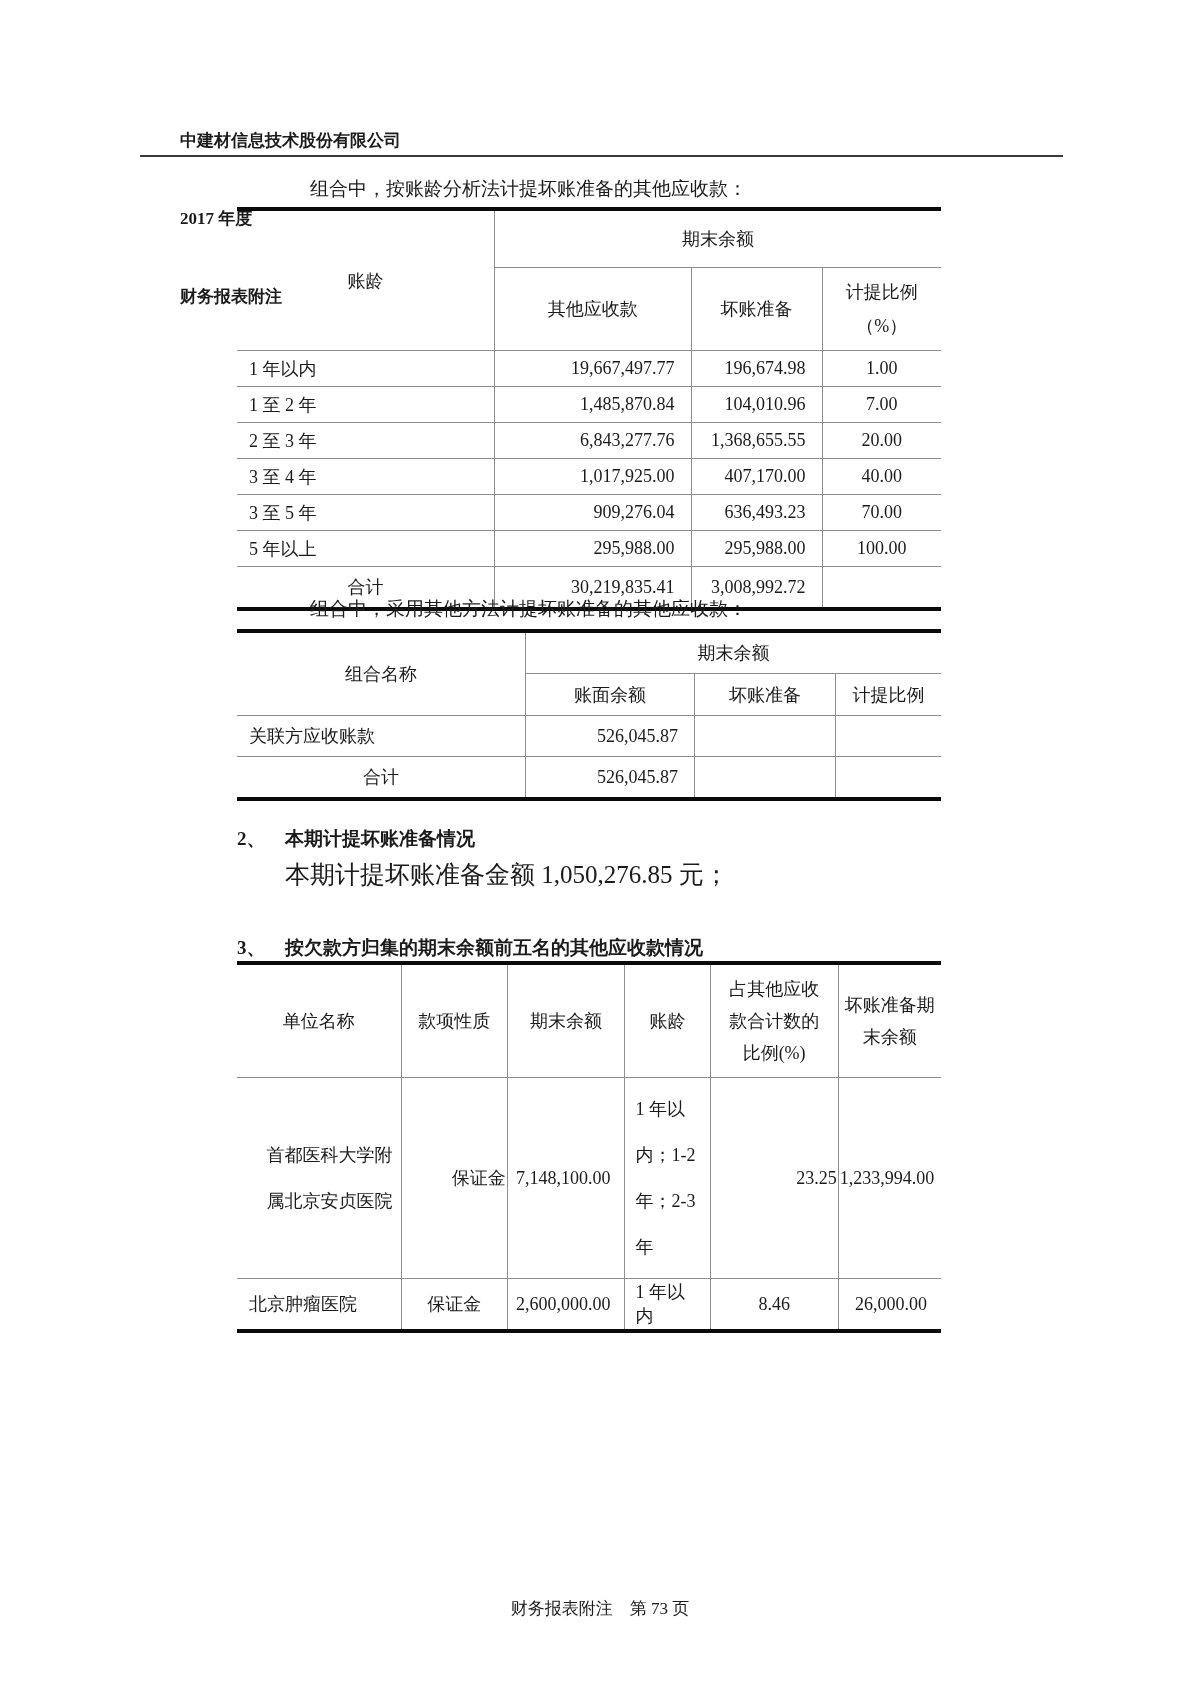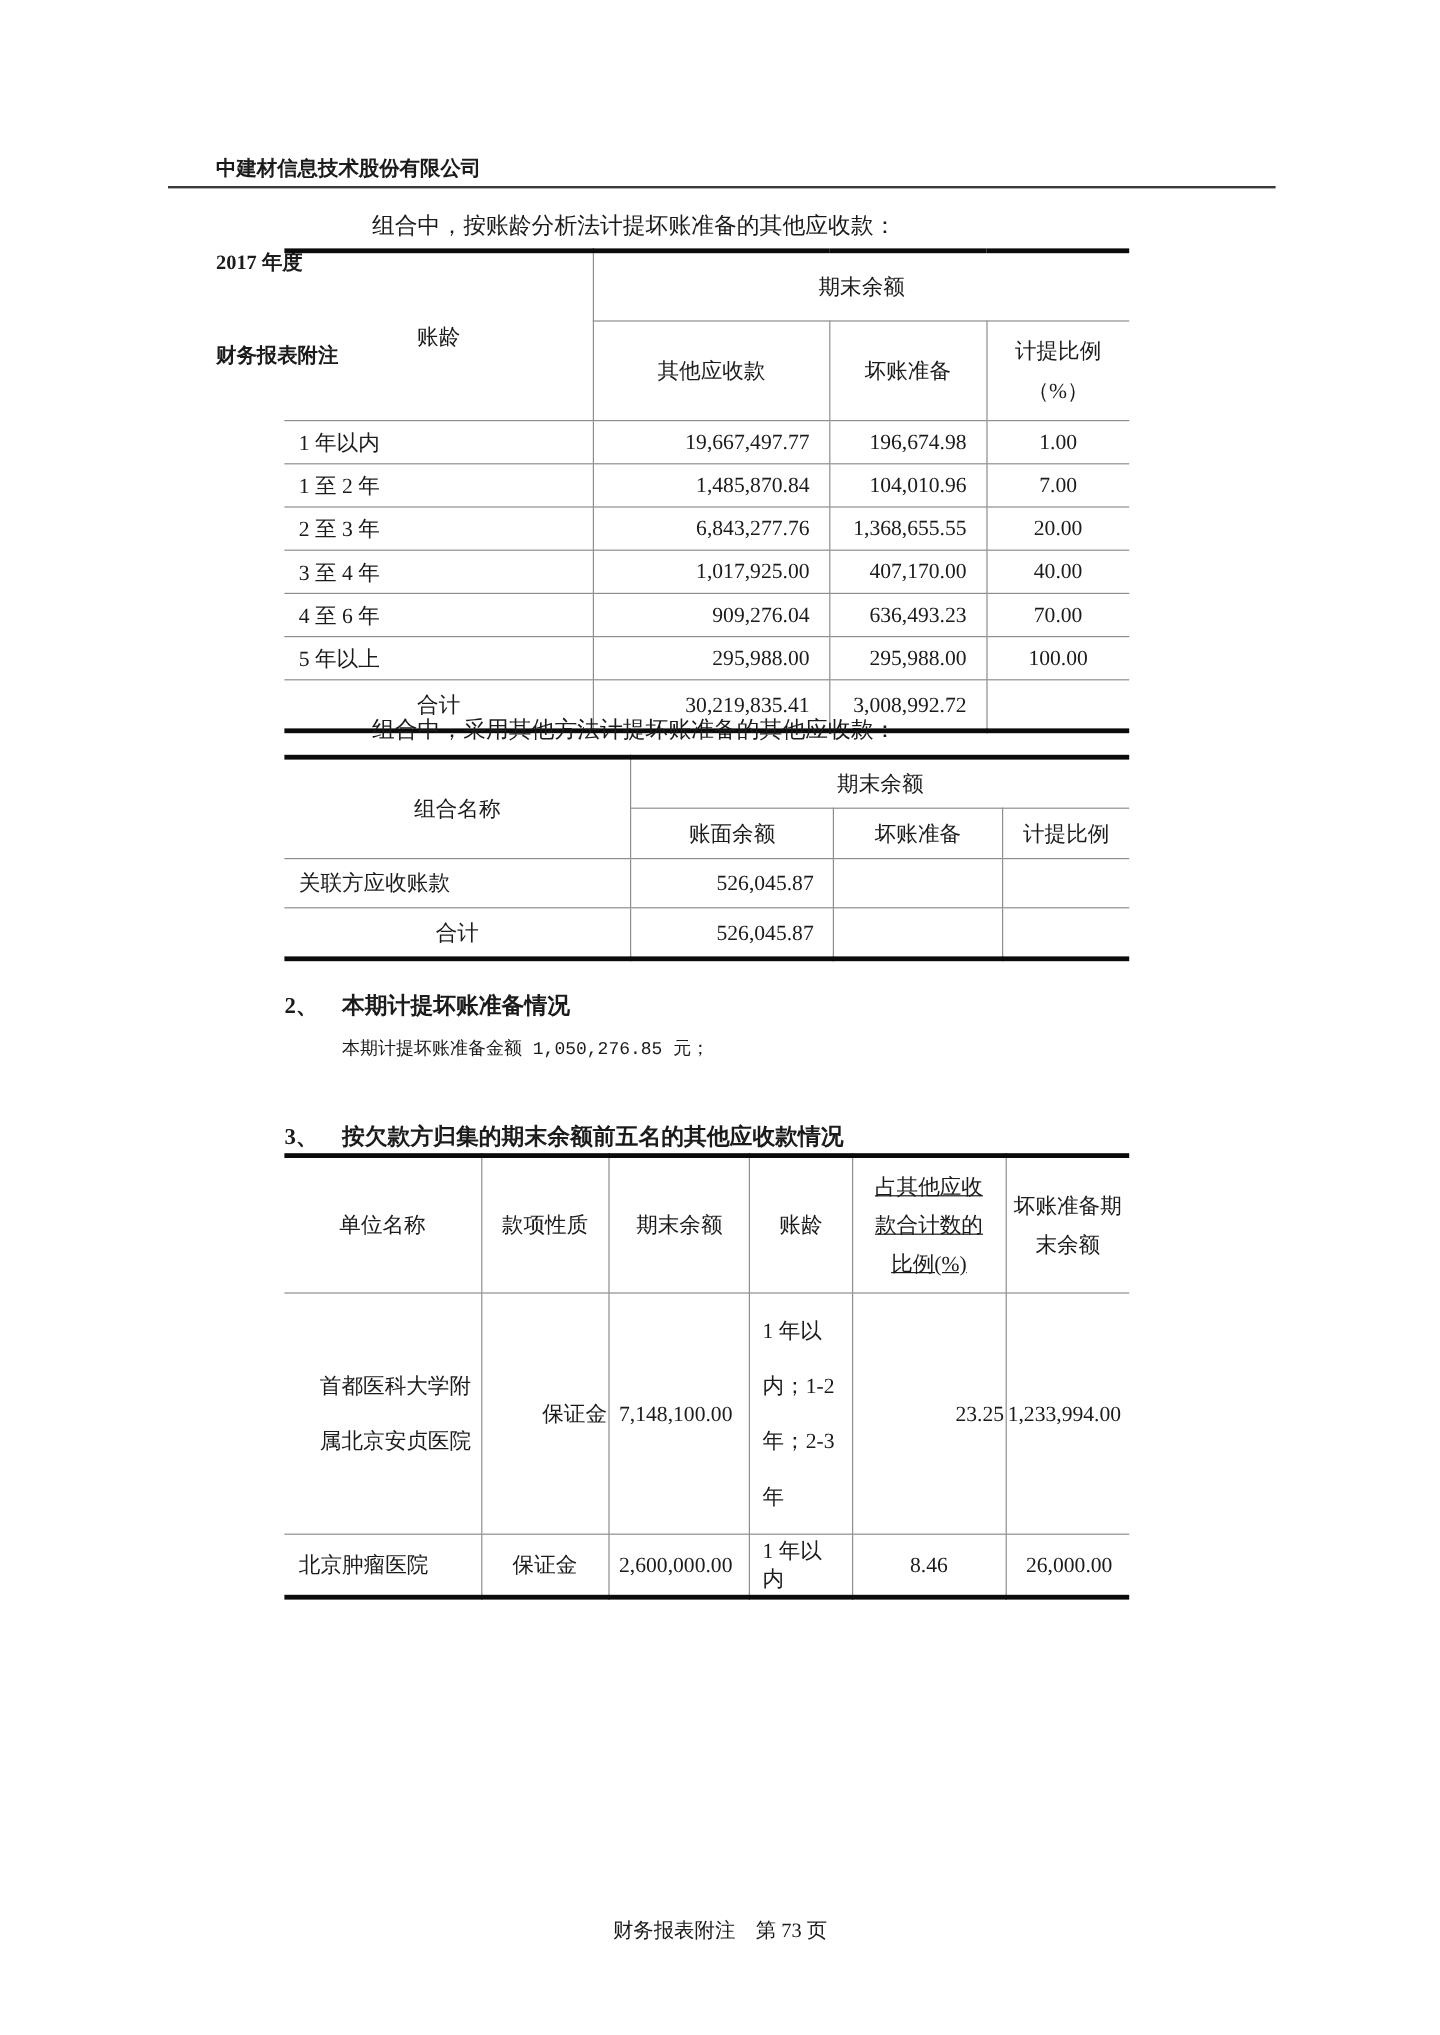--- a/index.html
+++ b/index.html
@@ -11,21 +11,21 @@
   .page-header{position:absolute;left:180px;top:76px;font-size:17px;font-weight:700;line-height:26px;white-space:pre;}
   .header-rule{position:absolute;left:140px;top:155px;width:923px;height:2px;background:#3a3a3a;}
   .caption{position:absolute;left:285px;font-size:19px;line-height:24px;white-space:pre;margin-left:25px;}
   .cap1{top:177px;}
   .cap2{top:597px;}
   .section-heading{position:absolute;font-size:19px;font-weight:700;line-height:24px;white-space:pre;}
   .sec-no{left:237px;}
   .sec-title{left:285px;}
   .sec2{top:827px;}
   .sec3{top:936px;}
-  .para{position:absolute;left:285px;top:863px;font-size:15px;line-height:24px;white-space:pre;font-family:Liberation Mono, monospace;}
+  .para{position:absolute;left:285px;top:863px;font-size:25px;line-height:24px;white-space:pre;}
   .page-footer{position:absolute;left:0;top:1597px;width:1200px;text-align:center;font-size:17px;white-space:pre;}
 
   table.tbl{
     position:absolute;left:237px;width:704px;border-collapse:collapse;table-layout:fixed;
     font-size:18px;border-top:4px solid #0b0b0b;border-bottom:4px solid #0b0b0b;
   }
   table.tbl td{border:1px solid #8e8e8e;vertical-align:middle;overflow:hidden;}
   table.tbl tr td:first-child{border-left:none;}
   table.tbl tr td:last-child{border-right:none;}
   .ctr{text-align:center;}
@@ -40,21 +40,21 @@
   .t1 .tr-total td{height:38px;}
   
   .t2{top:629px;}
   .t2 .h1 td{height:38px;}
   .t2 .h2 td{height:39px;}
   .t2 .dr td{height:38px;}
   
   .t3{top:961px;}
   .t3 .hd td{line-height:32px;padding:8px 4px;text-align:center;}
   .t3 td.wrap{line-height:46px;}
-  .t3 td.pct-head{padding:8px 14px;text-decoration:underline;}
+  .t3 td.pct-head{padding:8px 14px;}
   .t3 td.bd-head{padding:8px 2px;}
   .t3 .r1 td{height:198px;text-align:right;}
   .t3 .r2 td{height:140px;}
   .t3 .r3 td{height:44px;}
   .t3 .r4 td{height:82px;}
   .t3 td.lbl{padding-left:12px;padding-right:8px;}
   .t3 td.agecell{text-align:left;padding-left:10px;padding-right:10px;}
   .t3 td.num{padding-right:14px;}
 </style>
 </head>
@@ -104,21 +104,21 @@
       <td class="num">1,368,655.55</td>
       <td class="ctr">20.00</td>
     </tr>
     <tr class="dr">
       <td class="lbl">3 至 4 年</td>
       <td class="num">1,017,925.00</td>
       <td class="num">407,170.00</td>
       <td class="ctr">40.00</td>
     </tr>
     <tr class="dr">
-      <td class="lbl">4 至 6 年</td>
+      <td class="lbl">3 至 5 年</td>
       <td class="num">909,276.04</td>
       <td class="num">636,493.23</td>
       <td class="ctr">70.00</td>
     </tr>
     <tr class="dr">
       <td class="lbl">5 年以上</td>
       <td class="num">295,988.00</td>
       <td class="num">295,988.00</td>
       <td class="ctr">100.00</td>
     </tr>

